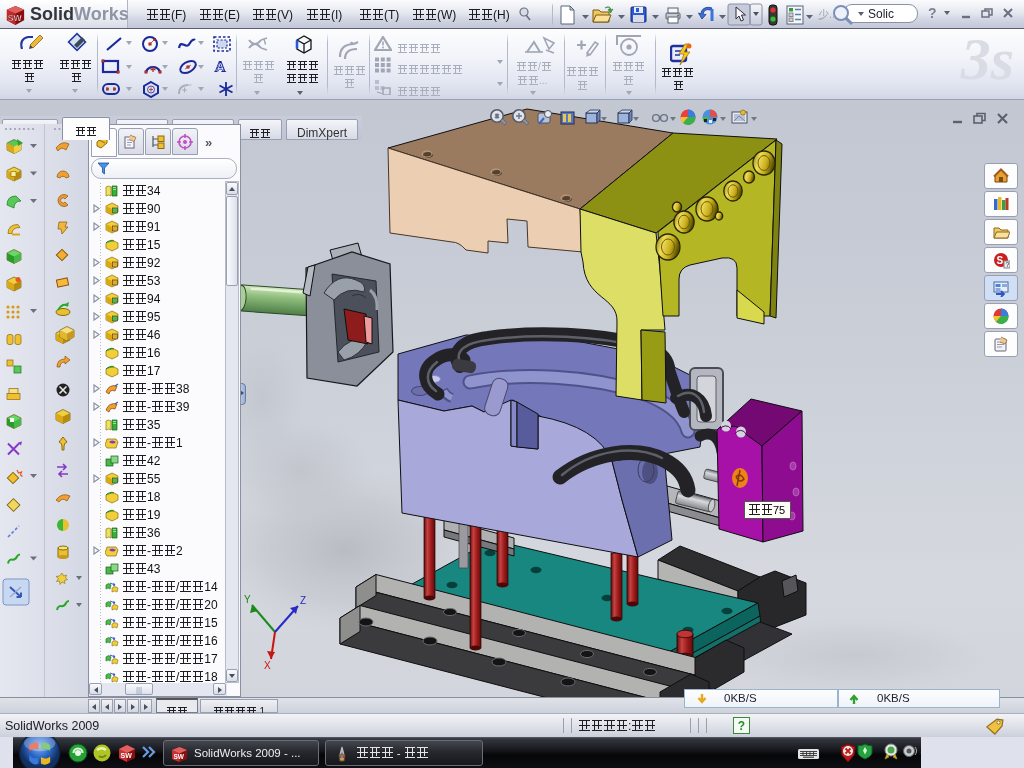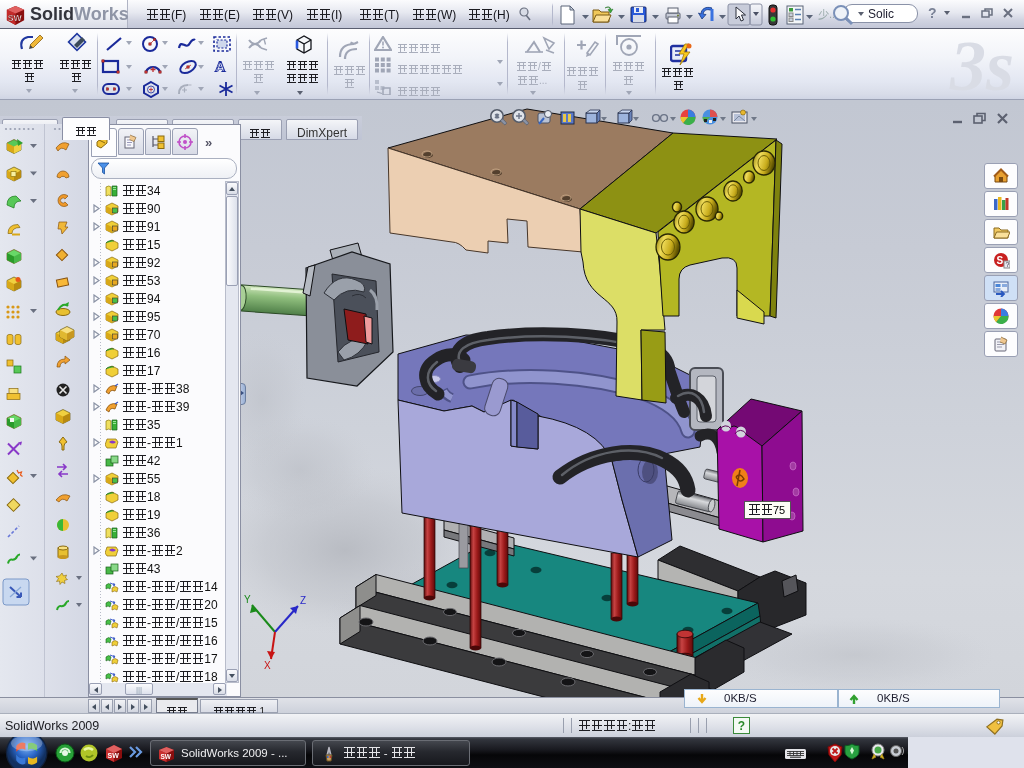--- a/index.html
+++ b/index.html
@@ -426,21 +426,21 @@
 <div class="abs" style="left:928px;top:5px;font-size:14px;font-weight:bold;color:#7a8296">?</div>
 <div class="dd" style="left:944px;top:11px"></div>
 <svg class="abs" style="left:960px;top:6px" width="64" height="16">
       <path d="M2 11h8" stroke="#6a7080" stroke-width="2.4"></path>
       <rect x="22" y="5" width="7" height="6" fill="none" stroke="#6a7080" stroke-width="1.5"></rect>
       <path d="M25 5v-2h7v6h-3" fill="none" stroke="#6a7080" stroke-width="1.5"></path>
       <path d="M44 3l8 8M52 3l-8 8" stroke="#6a7080" stroke-width="2"></path>
     </svg>
 </div>
 <div class="abs" style="left:0;top:29px;width:1024px;height:71px;background:linear-gradient(180deg,#fdfdfe 0,#f2f4f9 40%,#e3e7f2 75%,#d9dde9 92%,#d0d5e4 100%);border-bottom:1px solid #9ba1b4">
-<div class="abs" style="right:10px;top:-4px;font-size:72px;font-style:italic;font-weight:bold;color:#d9dce5;font-family:'Liberation Serif',serif">3s</div>
+<div class="abs" style="right:10px;top:-4px;font-size:60px;font-style:italic;font-weight:bold;color:#d9dce5;font-family:'Liberation Serif',serif">3s</div>
 <svg class="abs" style="left:18px;top:2px" width="26" height="22">
       <path d="M4 18 Q1 8 10 6 L15 6" stroke="#2038a0" stroke-width="2.2" fill="none"></path>
       <polygon points="12,14 22,4 25,7 15,17" fill="#f0b838" stroke="#8a6010" stroke-width=".8"></polygon>
       <polygon points="12,14 15,17 11,18" fill="#444"></polygon>
     </svg>
     <div class="abs" style="left:11px;top:25px;white-space:nowrap"><i class="cn s"></i><i class="cn s"></i><i class="cn s"></i></div>
     <div class="abs" style="left:24px;top:38px;white-space:nowrap"><i class="cn s"></i></div>
     <div class="dd g" style="left:26px;top:60px"></div>
     <svg class="abs" style="left:64px;top:3px" width="26" height="22">
       <rect x="7" y="4" width="12" height="12" fill="#d8e0f0" stroke="#2038a0" stroke-width="1.6" transform="rotate(45 13 10)"></rect>
@@ -892,21 +892,21 @@
     </svg>
     <div class="abs" style="left:33px;top:185px;font-size:12px;color:#111;white-space:nowrap"><i class="cn"></i><i class="cn"></i><span class="nm">95</span></div>
     <svg class="abs" style="left:4px;top:205px" width="8" height="10">
       <polygon points="1,1 6,4.5 1,8" fill="none" stroke="#8a92a4" stroke-width="1.2"></polygon>
     </svg>
     <svg class="abs" style="left:16px;top:203px" width="14" height="14" viewBox="0 0 14 14">
       <polygon points="1,4 7,1 13,4 13,10 7,13 1,10" fill="#f0cf38" stroke="#8a6a10" stroke-width=".7"></polygon>
       <polygon points="1,4 7,7 7,13 1,10" fill="#d8a818"></polygon>
       <rect x="7.5" y="6" width="5" height="5" fill="#e8a820" stroke="#333" stroke-width=".6"></rect>
     </svg>
-    <div class="abs" style="left:33px;top:203px;font-size:12px;color:#111;white-space:nowrap"><i class="cn"></i><i class="cn"></i><span class="nm">70</span></div>
+    <div class="abs" style="left:33px;top:203px;font-size:12px;color:#111;white-space:nowrap"><i class="cn"></i><i class="cn"></i><span class="nm">46</span></div>
     <svg class="abs" style="left:16px;top:221px" width="14" height="14" viewBox="0 0 14 14">
       <polygon points="1,5 7,2 13,5 13,10 7,13 1,10" fill="#f0cf38" stroke="#8a6a10" stroke-width=".7"></polygon>
       <path d="M1 5 A 6 4 0 0 1 9 3" fill="#38b838" stroke="#186018" stroke-width=".7"></path>
     </svg>
     <div class="abs" style="left:33px;top:221px;font-size:12px;color:#111;white-space:nowrap"><i class="cn"></i><i class="cn"></i><span class="nm">16</span></div>
     <svg class="abs" style="left:16px;top:239px" width="14" height="14" viewBox="0 0 14 14">
       <polygon points="1,5 7,2 13,5 13,10 7,13 1,10" fill="#f0cf38" stroke="#8a6a10" stroke-width=".7"></polygon>
       <path d="M1 5 A 6 4 0 0 1 9 3" fill="#38b838" stroke="#186018" stroke-width=".7"></path>
     </svg>
     <div class="abs" style="left:33px;top:239px;font-size:12px;color:#111;white-space:nowrap"><i class="cn"></i><i class="cn"></i><span class="nm">17</span></div>
@@ -1065,21 +1065,21 @@
 <div class="abs" style="left:578px;top:5px;font-size:12px"><i class="cn"></i><i class="cn"></i><i class="cn"></i><i class="cn"></i><span style="color:#222">:</span><i class="cn"></i><i class="cn"></i></div>
 <div class="abs" style="left:690px;top:4px;width:1px;height:15px;background:#999fae"></div>
     <div class="abs" style="left:698px;top:4px;width:1px;height:15px;background:#999fae"></div>
     <div class="abs" style="left:706px;top:4px;width:1px;height:15px;background:#999fae"></div>
 <div class="abs" style="left:733px;top:3px;width:17px;height:17px;background:#f4faf4;border:1px solid #3a8a3a;text-align:center;font-size:12px;font-weight:bold;color:#2a8a2a;line-height:16px">?</div>
 <svg class="abs" style="left:984px;top:2px" width="22" height="20">
       <path d="M3 12 L12 3 h6 v6 L12 18 Z" fill="#f0c040" stroke="#907020" stroke-width="1.2" transform="rotate(8 11 10)"></path>
       <circle cx="14.5" cy="6.5" r="1.6" fill="#fff" stroke="#907020"></circle>
     </svg>
 </div>
-<div class="abs" style="left:0;top:737px;width:908px;height:31px;overflow:hidden;background:linear-gradient(180deg,#5a5e68 0,#33363e 6%,#191a20 40%,#060608 58%,#0e0f14 100%)">
+<div class="abs" style="left:13px;top:737px;width:908px;height:31px;overflow:hidden;background:linear-gradient(180deg,#5a5e68 0,#33363e 6%,#191a20 40%,#060608 58%,#0e0f14 100%)">
 <svg class="abs" style="left:1px;top:-8px" width="54" height="47" viewBox="0 0 40 36">
 <circle cx="19" cy="18" r="16" fill="#10203c"></circle>
       <circle cx="19" cy="18" r="15" fill="url(#orbg)"></circle>
 <defs>
         <radialGradient id="orbg" cx=".5" cy=".35">
           <stop offset="0" stop-color="#7ab0f0"></stop>
           <stop offset=".55" stop-color="#2a66c8"></stop>
           <stop offset="1" stop-color="#123060"></stop>
         </radialGradient>
       </defs>

